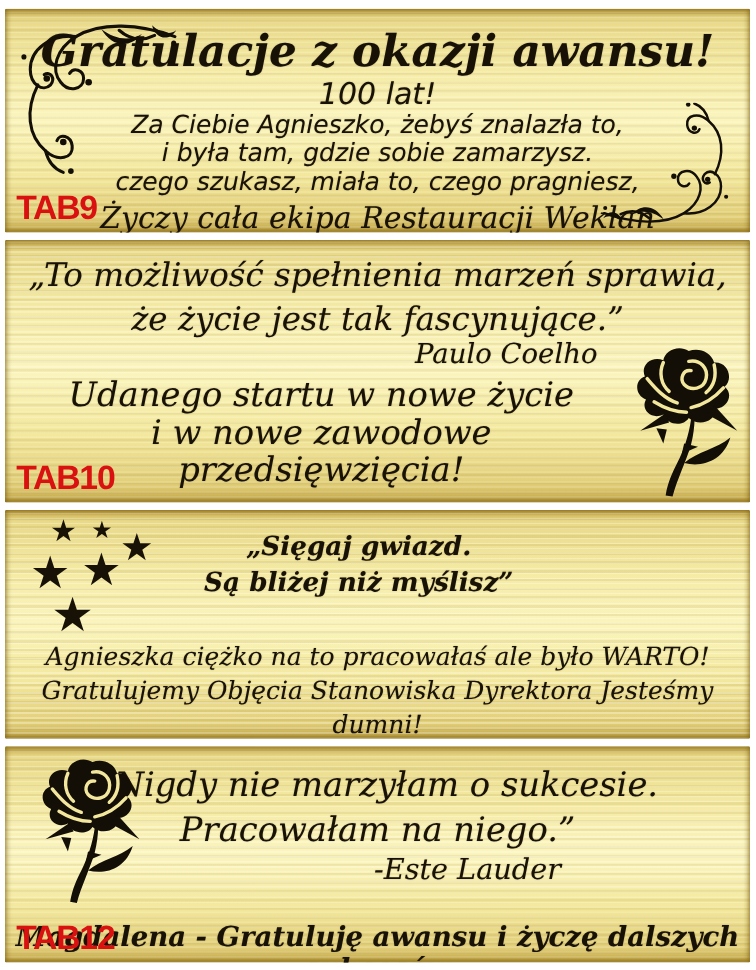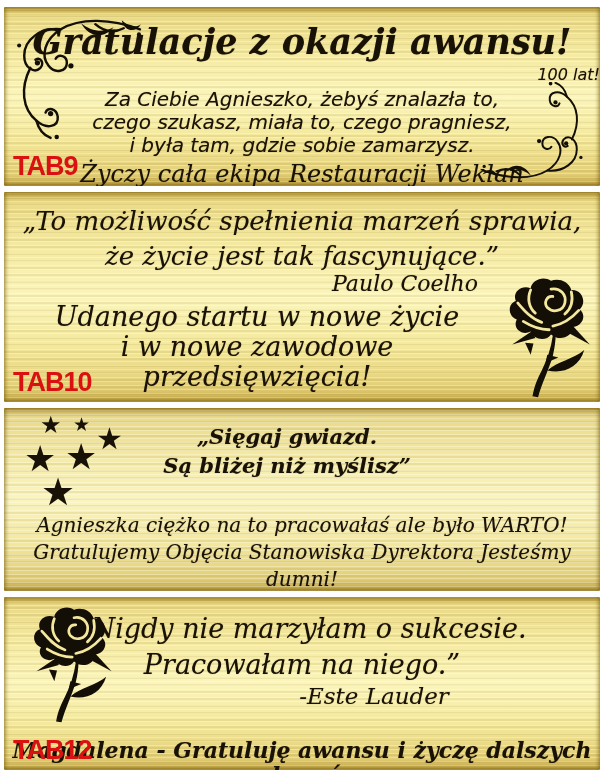--- a/index.html
+++ b/index.html
@@ -16,21 +16,21 @@
   .p1{height:186px;} .p2{height:218px;} .p3{height:189px;} .p4{height:180px;}
   .engraved{color:#181106;text-shadow:0 0 1px rgba(70,50,0,0.4);}
   .center{text-align:center;}
 
   .tab-label{position:absolute;left:9px;bottom:6px;
     font-family:"Liberation Sans",sans-serif;font-weight:bold;font-size:27px;
     color:#da1111;letter-spacing:-1px;line-height:1;}
 
   
   .p1-title{font-style:italic;font-weight:bold;font-size:35px;line-height:40px;margin-top:15px;}
-  .p1-sub{font-family:"DejaVu Sans",sans-serif;font-style:italic;font-size:16px;line-height:26px;text-align:right;}
+  .p1-sub{font-family:"DejaVu Sans",sans-serif;font-style:italic;font-size:24px;line-height:26px;}
   .p1-body{font-family:"DejaVu Sans",sans-serif;font-style:italic;font-size:20px;line-height:23px;}
   .p1-sig{font-style:italic;font-size:24px;line-height:27px;margin-top:4px;}
 
   
   .p2-quote{font-style:italic;font-size:26px;line-height:29px;margin-top:15px;}
   .p2-author{font-style:italic;font-size:22px;line-height:25px;transform:translateX(103px);}
   .p2-block{margin:6px 90px 0 0;}
   .p2-body{font-style:italic;font-size:27px;line-height:30px;}
 
   
@@ -109,22 +109,22 @@
   <div class="plaque p1">
     <svg class="flourish flourish-tl">
         <use href="#flourish"></use>
       </svg>
     <svg class="flourish flourish-br">
         <use href="#flourish"></use>
       </svg>
     <div class="center engraved p1-title">Gratulacje z okazji awansu!</div>
     <div class="center engraved p1-sub">100 lat!</div>
     <div class="center engraved p1-body">Za Ciebie Agnieszko, żebyś znalazła to,</div>
+    <div class="center engraved p1-body">i była tam, gdzie sobie zamarzysz.</div>
     <div class="center engraved p1-body">czego szukasz, miała to, czego pragniesz,</div>
-    <div class="center engraved p1-body">i była tam, gdzie sobie zamarzysz.</div>
     <div class="center engraved p1-sig">Życzy cała ekipa Restauracji Weklan</div>
     <div class="tab-label">TAB9</div>
   </div>
 
   <div class="plaque p2">
     <svg class="rose rose-right">
         <use href="#rose"></use>
       </svg>
     <div class="center engraved p2-quote">„To możliwość spełnienia marzeń sprawia,</div>
     <div class="center engraved p2-quote" style="margin-top:6px;">że życie jest tak fascynujące.”</div>

